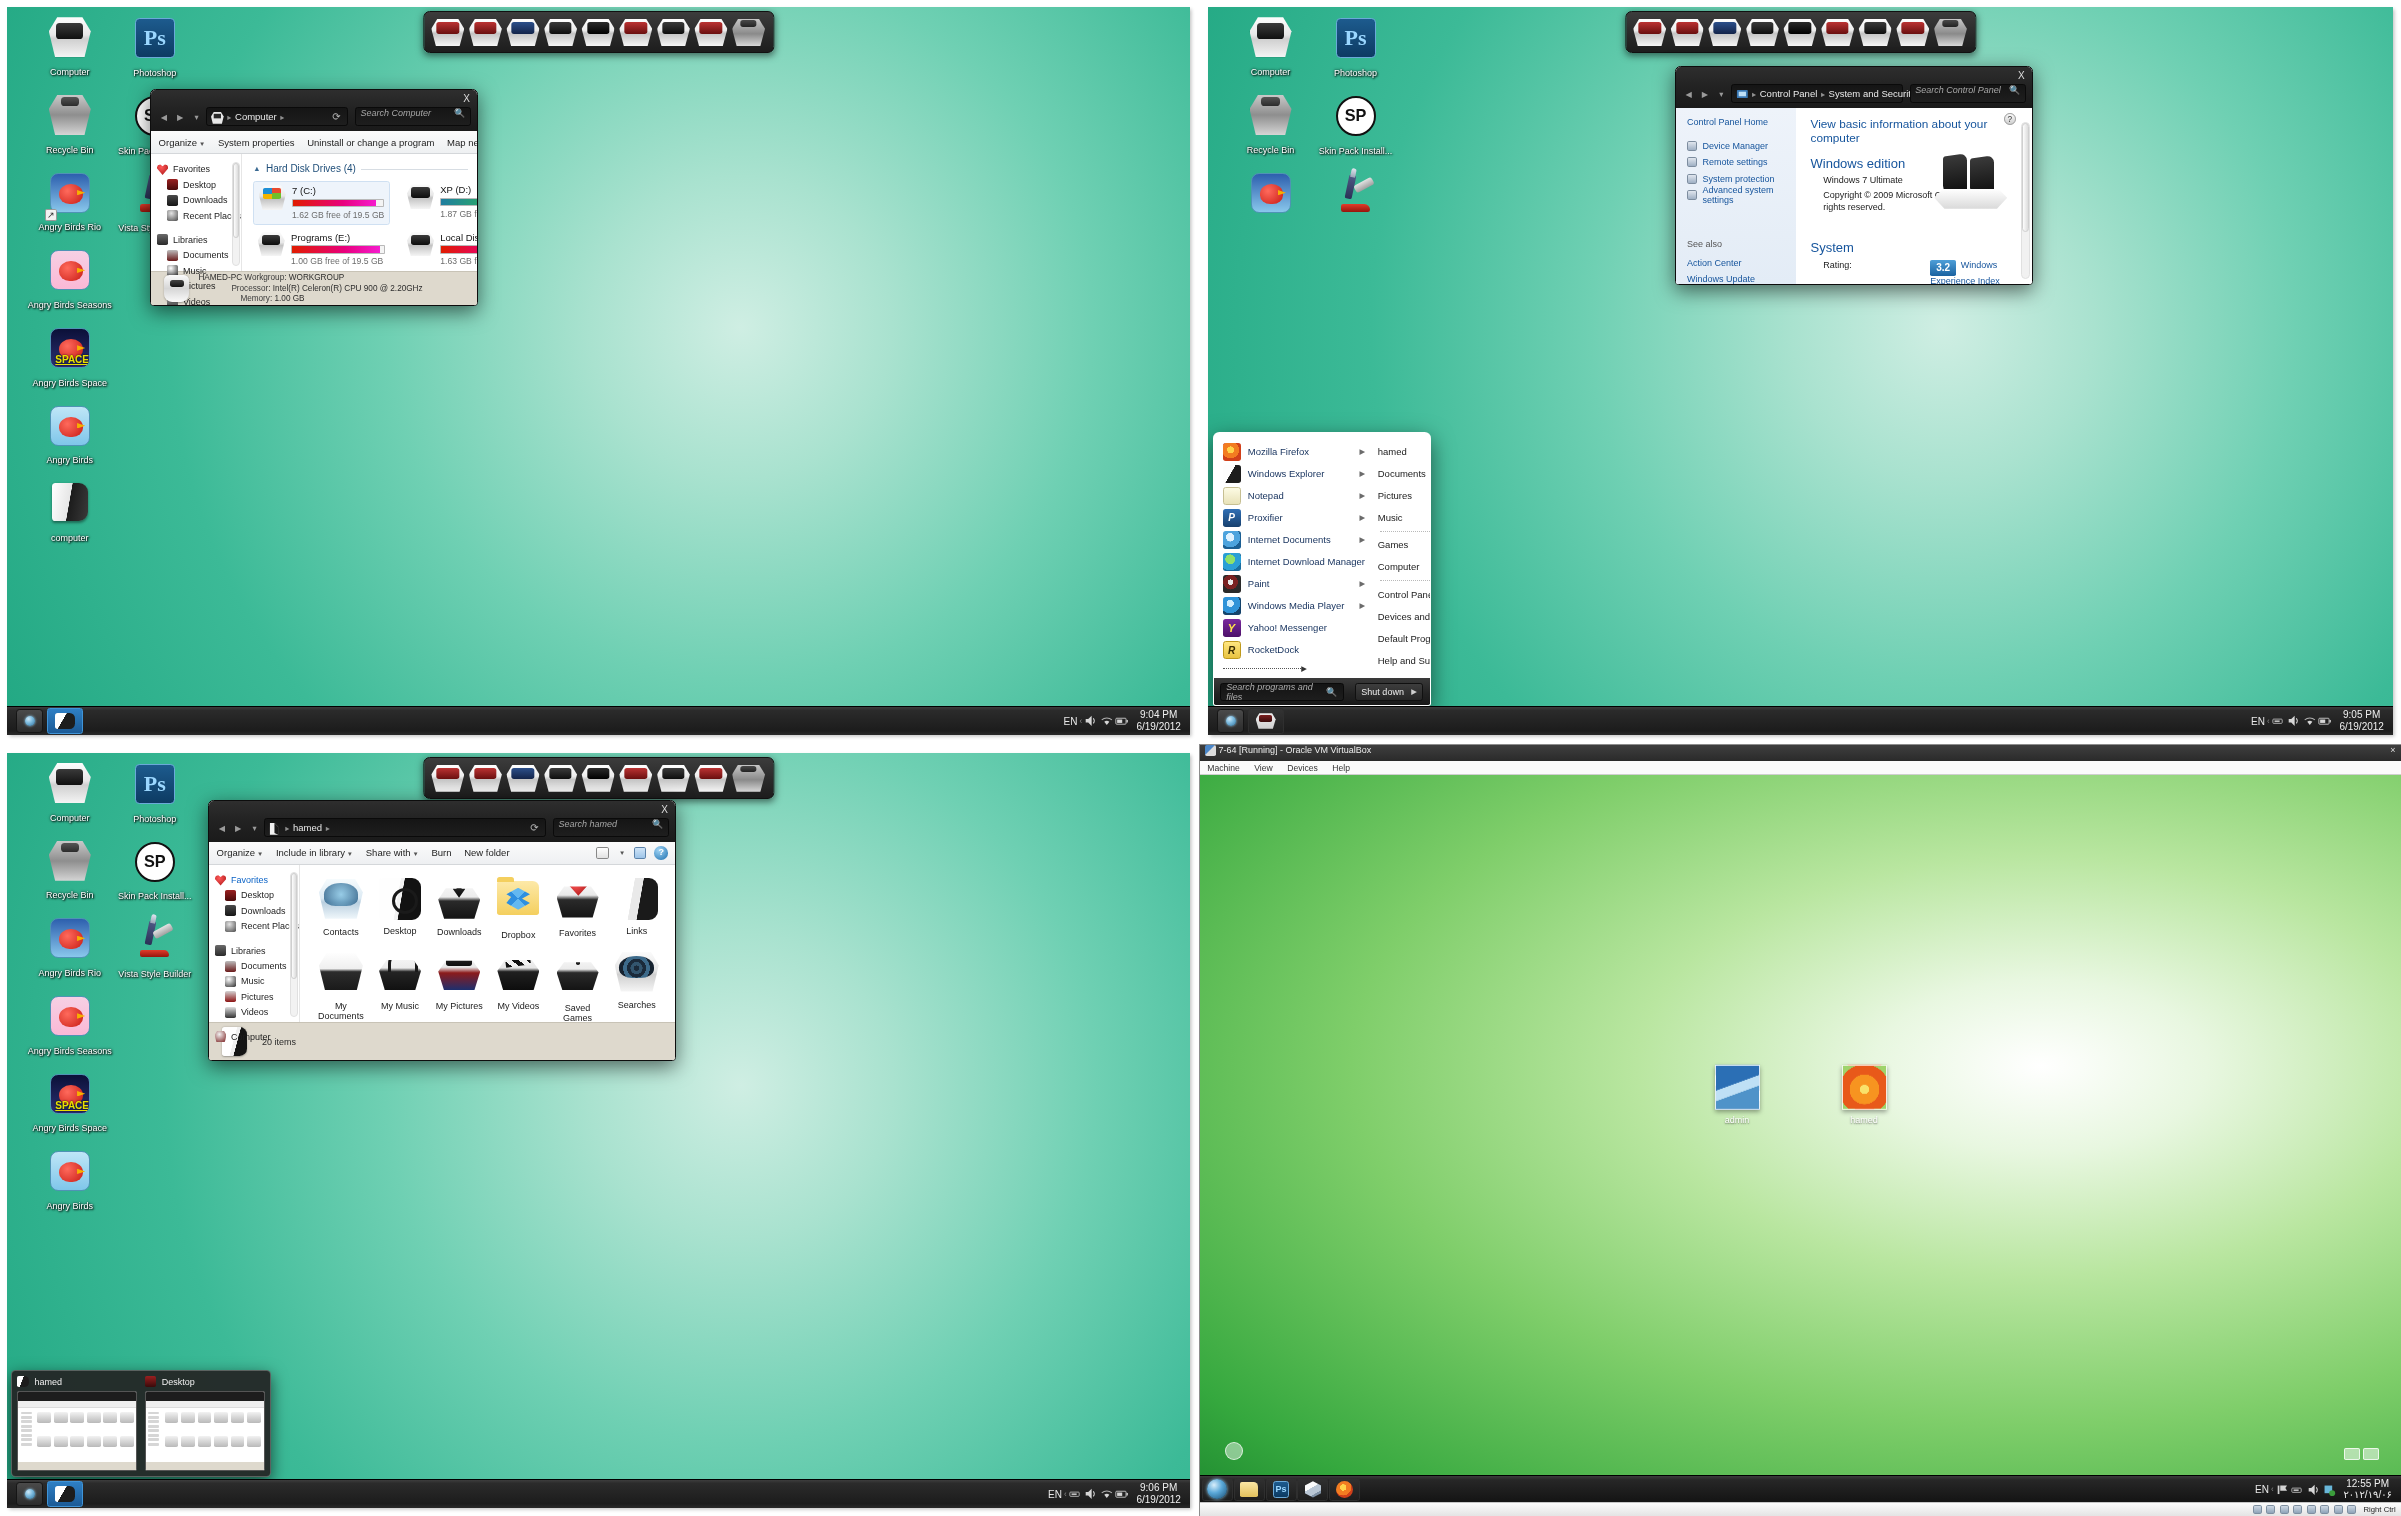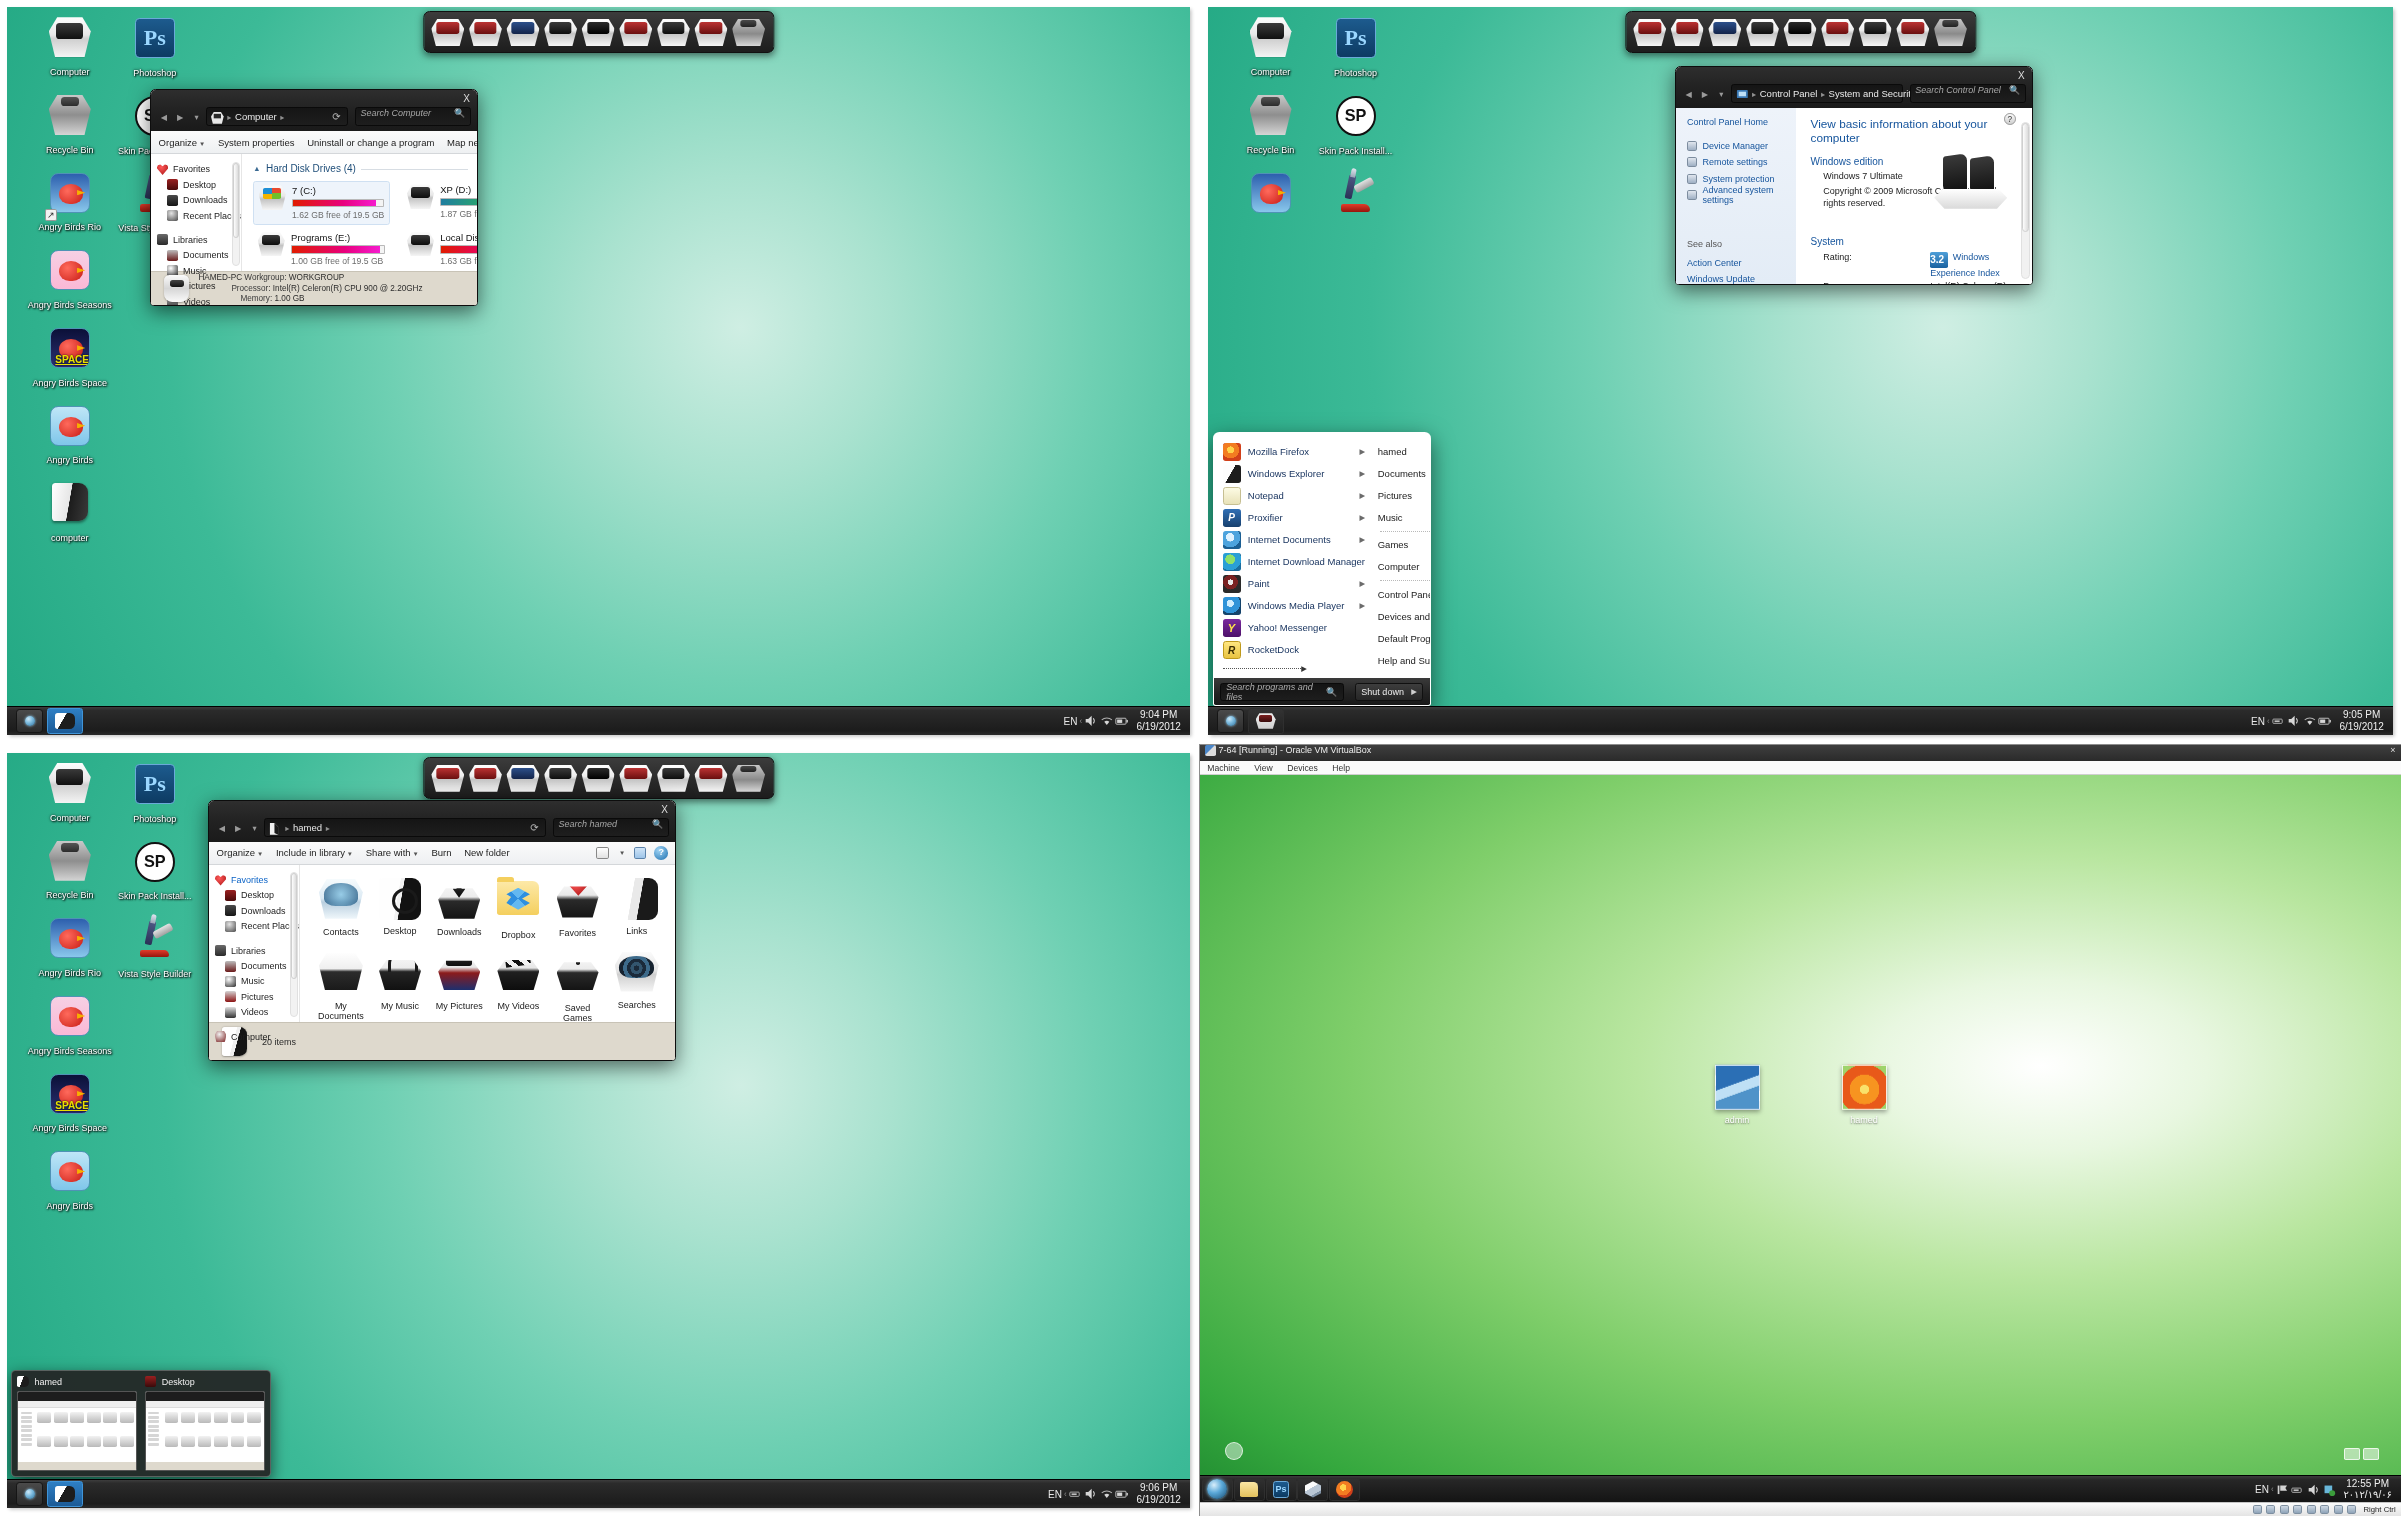--- a/index.html
+++ b/index.html
@@ -427,29 +427,29 @@
 
   
   .cp-body { flex: 1; display: flex; background: #fff; min-height: 0; }
   .cp-left { width: 120px; background: linear-gradient(#eef3fa,#e3ecf6); padding: 9px 7.3px 7.3px 11px; }
   .cp-home { font-size: 9px; color: #15549c; margin-bottom: 11px; }
   .cp-link { display:flex; align-items:center; gap:5.4px; font-size:9px; color:#15549c; height:16.3px; }
   .cp-link .sh { width: 10px; height: 10px; background: linear-gradient(#e0e6ee,#9fb0c4); border:0.9px solid #7d8d9f; border-radius:1.8px; flex:none;}
   .cp-seealso { margin-top: 36px; font-size: 9px; color: #555; margin-bottom: 5.4px; }
   .cp-right { flex: 1; padding: 9px 12.7px 7.3px 14.5px; position: relative; }
   .cp-h1 { font-size: 11.8px; color: #15549c; margin-bottom: 11px; }
-  .cp-sec { font-size: 10px; color: #15549c; margin: 7.3px 0 4.5px; }
+  .cp-sec { font-size: 13px; color: #15549c; margin: 7.3px 0 4.5px; }
   .cp-line { font-size: 9px; color: #1b1b1b; margin: 2.7px 0 2.7px 12.7px; line-height: 11.8px; }
   .cp-kv { display: flex; font-size: 9px; color: #1b1b1b; margin: 3.6px 0 3.6px 12.7px; }
   .cp-kv .k { width: 107px; flex: none; }
   .cp-kv .v { flex: 1; }
   .wei-badge {
-    display: inline-block; width: 18px; height: 15.4px; margin-right: 4.5px; vertical-align: -3.6px;
+    display: inline-block; width: 26px; height: 15.4px; margin-right: 4.5px; vertical-align: -3.6px;
     background: linear-gradient(#4e9fd8,#1a62a0); color: #fff; font-size: 10px; font-weight: bold;
-    line-height: 15.4px; border-radius: 1.8px;
+    text-align: center; line-height: 15.4px; border-radius: 1.8px;
   }
   .wei-link { color: #15549c; }
   .cp-winlogo { position: absolute; right: 23.6px; top: 47px; width: 76px; height: 54px; }
   .cp-winlogo .flag1 { position:absolute; left:11px; top:0; width:23.6px; height:38px;
     background: linear-gradient(#3a3a3a,#0f0f0f); border-radius: 2.7px 7.3px 2.7px 9px; transform: skewY(-8deg);}
   .cp-winlogo .flag2 { position:absolute; left:38px; top:1.8px; width:23.6px; height:38px;
     background: linear-gradient(#3a3a3a,#0f0f0f); border-radius: 2.7px 7.3px 2.7px 9px; transform: skewY(-8deg);}
   .cp-winlogo .base { position:absolute; left:1.8px; bottom:0; width:73px; height:20px;
     background: linear-gradient(#ffffff,#d9d9d9);
     clip-path: polygon(12% 0,88% 0,100% 45%,86% 100%,14% 100%,0 45%);}

